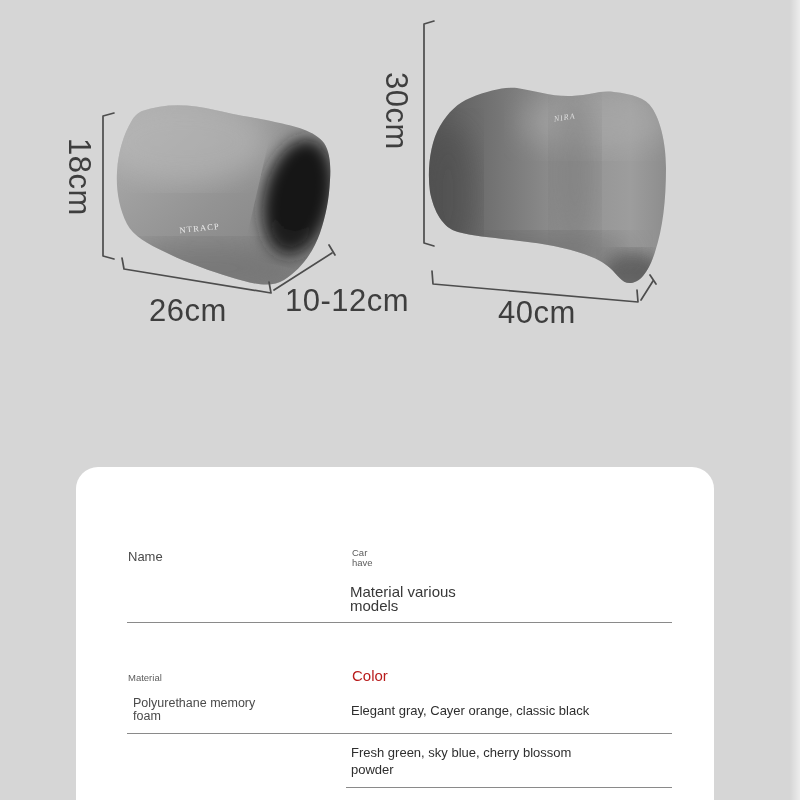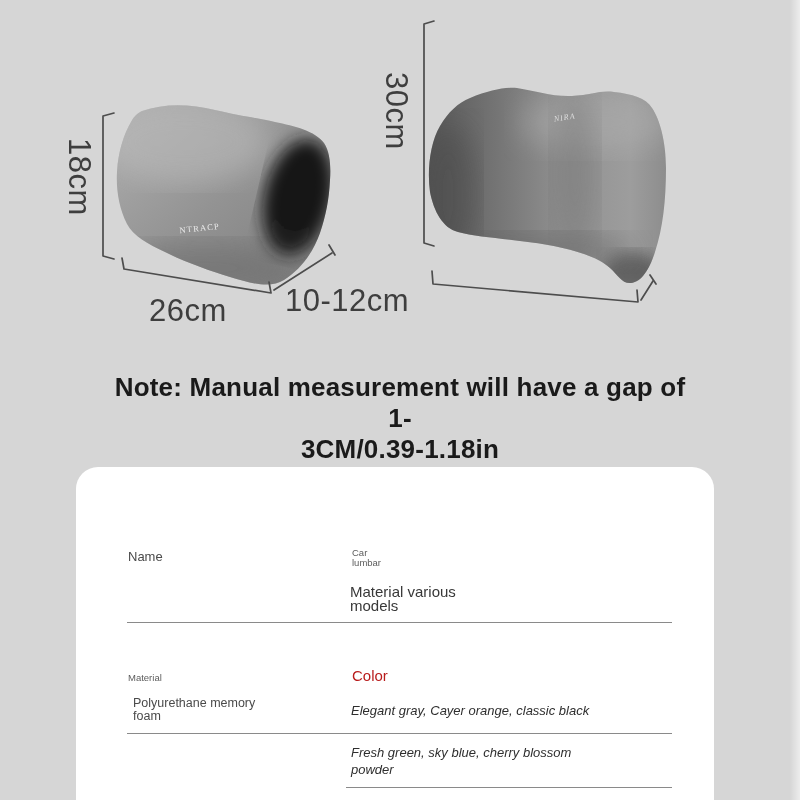--- a/index.html
+++ b/index.html
@@ -26,21 +26,21 @@
   #card {
     position:absolute; left:76px; top:467px; width:638px; height:333px;
     background:#ffffff; border-radius:22px 22px 0 0;
   }
   .cell { position:absolute; }
   .lbl-sm  { font-size:9.5px;  color:#5c5c5c; line-height:10px; }
   .lbl-md  { font-size:13px;   color:#4a4a4a; line-height:14px;text-align:center; }
   .lbl-lg  { font-size:15px;   color:#b91c1c; line-height:16px; }
   .val-sm  { font-size:12.5px; color:#4a4a4a; line-height:11.5px; }
   .val-lg  { font-size:15px;   color:#383838; line-height:13.5px; }
-  .val-md  { font-size:13px;   color:#2e2e2e; line-height:16px;font-style:italic; }
+  .val-md  { font-size:13px;   color:#2e2e2e; line-height:16px; }
   .tline { position:absolute; height:1.4px; background:#8a8a8a; }
   #right-edge-glow {
     position:absolute; right:0; top:0; width:10px; height:800px;
     background:linear-gradient(to right, rgba(255,255,255,0), rgba(255,255,255,0.55));
     pointer-events:none;
   }
 </style>
 </head>
 <body>
 
@@ -110,30 +110,27 @@
       <path d="M432 271 L433 284 L638 302 L637 290"></path>
       <path d="M641 300 L653 281"></path>
       <path d="M650 275 L656 284"></path>
     </g>
   </svg>
 
   <div class="dim-label vert" style="left:19px;  top:158px; width:120px;">18cm</div>
   <div class="dim-label" style="left:108px; top:292px; width:160px;">26cm</div>
   <div class="dim-label" style="left:267px; top:282px; width:160px;">10-12cm</div>
   <div class="dim-label vert" style="left:336px; top:92px;  width:120px;">30cm</div>
+  <div class="dim-label" style="left:457px; top:294px; width:160px;">40cm</div>
 
-  <div id="note">
-    <div>Note: Manual measurement will have a gap of 1-</div>
-    <div>3CM/0.39-1.18in</div>
-  </div>
 
   <div id="card"></div>
 
   <div class="cell lbl-md" style="left:128px; top:550px;">Name</div>
-  <div class="cell lbl-sm" style="left:352px; top:548px; width:34px;">Car lumbar</div>
+  <div class="cell lbl-sm" style="left:352px; top:548px; width:34px;">Car have</div>
   <div class="cell val-lg" style="left:350px; top:585px; width:122px;">Material various models</div>
   <div class="tline" style="left:127px; top:622px; width:545px;"></div>
 
   <div class="cell lbl-sm" style="left:128px; top:673px;">Material</div>
   <div class="cell lbl-lg" style="left:352px; top:668px;">Color</div>
   <div class="cell val-sm" style="left:133px; top:697px; width:132px; line-height:13px;">Polyurethane memory foam</div>
   <div class="cell val-md" style="left:351px; top:703px; width:300px;">Elegant gray, Cayer orange, classic black</div>
   <div class="tline" style="left:127px; top:733px; width:545px;"></div>
 
   <div class="cell val-md" style="left:351px; top:744px; width:240px; line-height:17px;">Fresh green, sky blue, cherry blossom powder</div>

